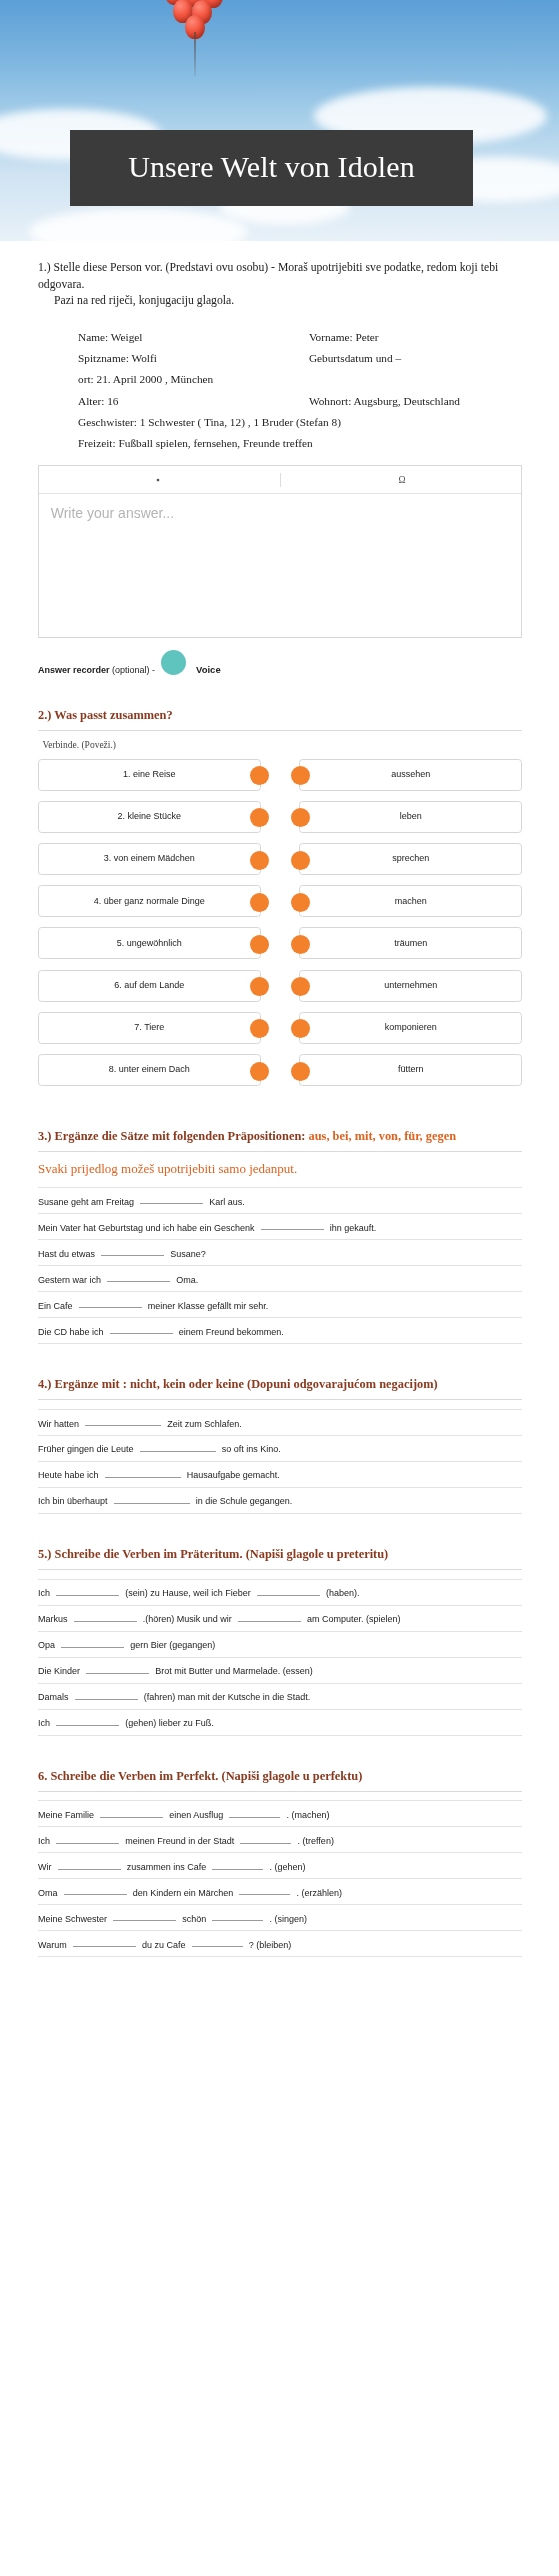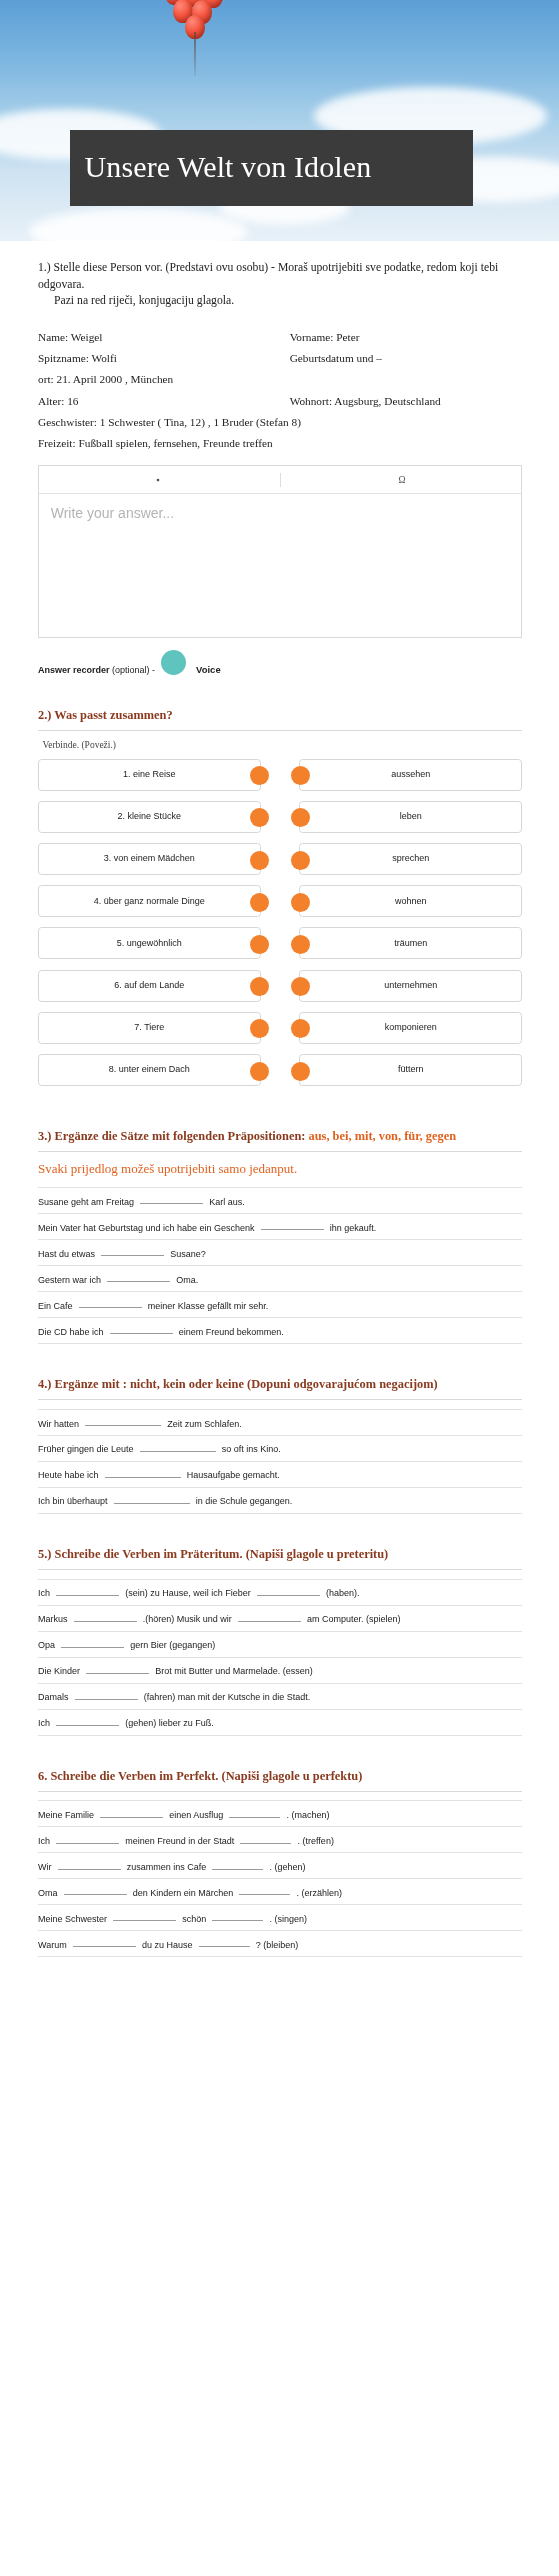--- a/index.html
+++ b/index.html
@@ -57,21 +57,21 @@
   }
 
   
   .title-banner {
     position: absolute;
     left: 70px;
     top: 130px;
     width: 403px;
     background: #3b3b3b;
     color: #ffffff;
-    text-align: left;
+    text-align: center;
     padding: 19px 14.6px 22px 14.6px;
   }
   .title-banner h1 {
     margin: 0;
     font-family: "Liberation Serif", serif;
     font-weight: 400;
     font-size: 30px;
     line-height: 1.18;
     letter-spacing: 0.1px;
   }
@@ -90,20 +90,21 @@
   }
   .q-intro .hint {
     display: block;
     text-indent: 16px;
   }
 
   .fields {
     margin-top: 19px;
     font-size: 11.3px;
     line-height: 1.5;
+    margin-left: 40px;
   }
   .field-row {
     display: flex;
     width: 100%;
     margin-bottom: 4.4px;
   }
   .field-left { width: 52%; padding-right: 5.8px; }
   .field-right { width: 48%; }
   .field-full { width: 100%; }
 
@@ -379,21 +380,21 @@
         <div class="match-item">
           <span class="dot dot-left"></span>
           <span>leben</span>
         </div>
         <div class="match-item">
           <span class="dot dot-left"></span>
           <span>sprechen</span>
         </div>
         <div class="match-item">
           <span class="dot dot-left"></span>
-          <span>wohnen</span>
+          <span>machen</span>
         </div>
         <div class="match-item">
           <span class="dot dot-left"></span>
           <span>träumen</span>
         </div>
         <div class="match-item">
           <span class="dot dot-left"></span>
           <span>unternehmen</span>
         </div>
         <div class="match-item">
@@ -559,21 +560,21 @@
       <div class="fib">
         <span>Meine Schwester</span>
         <span class="blank"></span>
         <span>schön</span>
         <span class="blank narrow"></span>
         <span>. (singen)</span>
       </div>
       <div class="fib">
         <span>Warum</span>
         <span class="blank"></span>
-        <span>du zu Hause</span>
+        <span>du zu Cafe</span>
         <span class="blank narrow"></span>
         <span>? (bleiben)</span>
       </div>
     </div>
   </div>
 
 </div>
 
 
 </body></html>

